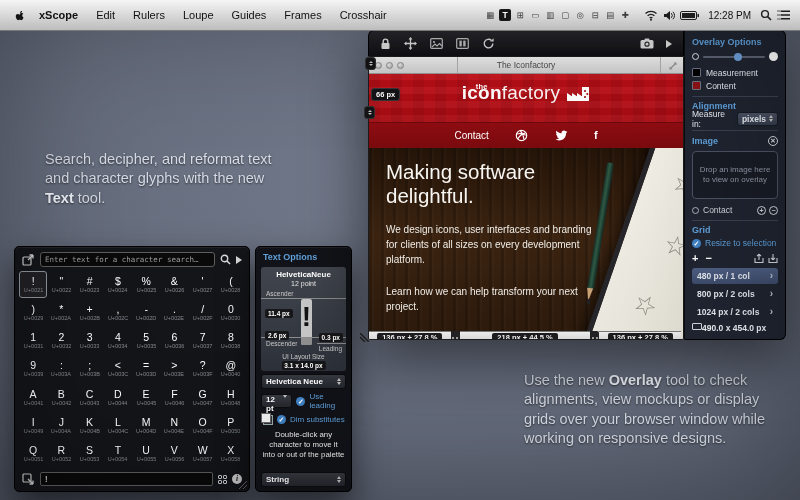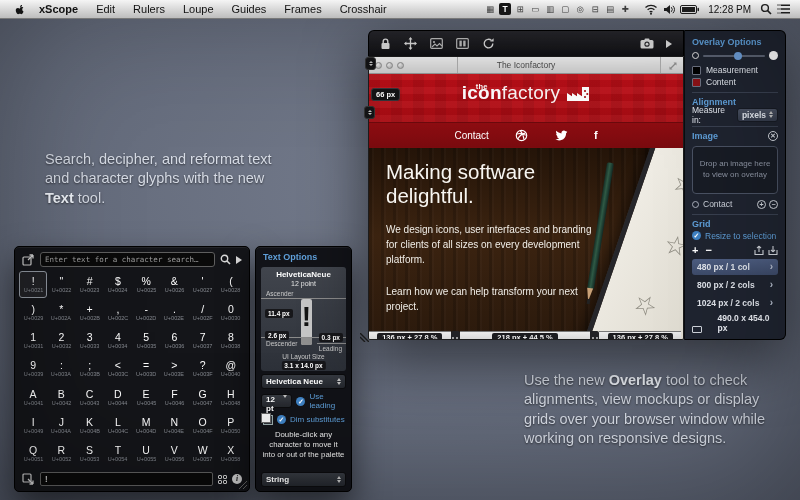--- a/index.html
+++ b/index.html
@@ -3,21 +3,21 @@
 <meta charset="utf-8">
 <style>
   *{margin:0;padding:0;box-sizing:border-box}
   html,body{width:800px;height:500px;overflow:hidden}
   body{font-family:"Liberation Sans",sans-serif;-webkit-font-smoothing:antialiased}
   #desktop{position:relative;width:800px;height:500px;overflow:hidden;
     background:radial-gradient(ellipse 950px 620px at 52% 36%, #737a8b 0%, #636a7a 42%, #4e5463 78%, #414654 100%)}
   #desktop:after{content:"";position:absolute;inset:0;box-shadow:inset 0 0 140px rgba(0,0,0,.30);pointer-events:none}
 
   
-  .menubar{position:absolute;top:0;left:0;right:0;height:19px;z-index:60;display:flex;align-items:center;
+  .menubar{position:absolute;top:0;left:0;right:0;height:31px;z-index:60;display:flex;align-items:center;
     background:linear-gradient(#f5f5f5,#bdbdbd);border-bottom:1px solid #787878;font-size:11px;color:#111;padding:0 8px}
   .apple{width:14px;height:13px;margin:0 4px 0 4px}
   .menu-item{padding:0 9px;line-height:19px}
   .menu-item.bold{font-weight:bold}
   .mb-right{margin-left:auto;display:flex;align-items:center;gap:5px;padding-right:2px}
   .mtool{min-width:12px;height:12px;text-align:center;font-size:8.5px;line-height:12px;color:#3c3c3c}
   .mtool.active{background:#161616;color:#fff;border-radius:2px;padding:0 2px;font-weight:bold}
   .sysicon{display:flex;align-items:center}
   .mb-time{font-size:10px;color:#111;padding:0 4px;white-space:nowrap}
 
@@ -152,21 +152,21 @@
   .rubyrow{display:flex;align-items:center;gap:4px;margin-top:5px;color:#ccd1da;height:12px}
   .circbtn{width:9px;height:9px;border:1px solid #d2d6dd;border-radius:50%;font-size:7px;line-height:7.5px;text-align:center;color:#d2d6dd;font-weight:bold}
   .rub-right{margin-left:auto;display:flex;gap:3px}
   .resizerow{display:flex;align-items:center;gap:4px;color:#5f9fd9;height:14px;margin-top:1px}
   .pmrow{display:flex;align-items:center;gap:7px;height:13px;margin:2px 0 3px 0}
   .pm{color:#fff;font-weight:bold;font-size:11px;line-height:9px}
   .trays{margin-left:auto;display:flex;gap:4px}
   .preset{height:16px;flex:none;display:flex;align-items:center;padding:0 5px;border-radius:3px;font-weight:bold;color:#e0e4eb;margin-bottom:2px}
   .preset.sel{background:linear-gradient(#4e5e82,#3d4b6a)}
   .chev{margin-left:auto;color:#bcc4d4;font-weight:bold;font-size:10px;line-height:10px}
-  .sizerow{margin-top:auto;display:flex;align-items:flex-end;gap:16px;font-weight:bold;color:#eaedf3}
+  .sizerow{margin-top:auto;display:flex;align-items:flex-start;gap:0;font-weight:bold;color:#eaedf3}
   .sizeicon{width:10px;height:7px;border:1px solid #cfd3da;border-radius:1px}
 </style>
 </head>
 <body>
 
 <div id="desktop">
 
   <div class="menubar">
     <svg class="apple" viewBox="0 0 12 12">
         <path fill="#141414" d="M8.4 3.2c-.5.6-1.3.5-1.3.5s-.1-.8.4-1.4c.5-.6 1.3-.5 1.3-.5s.1.8-.4 1.4zM6.9 4.2c.6 0 1-.4 1.8-.4.6 0 1.3.4 1.3.4s-1 .6-1 1.8c0 1.4 1.2 1.9 1.2 1.9S9.4 10.4 8.2 10.4c-.6 0-.8-.4-1.5-.4s-.9.4-1.5.4C4 10.4 3 8.1 3 6.7c0-1.4 1-2 1.9-2 .7 0 1.4.5 2 .5z"></path>

